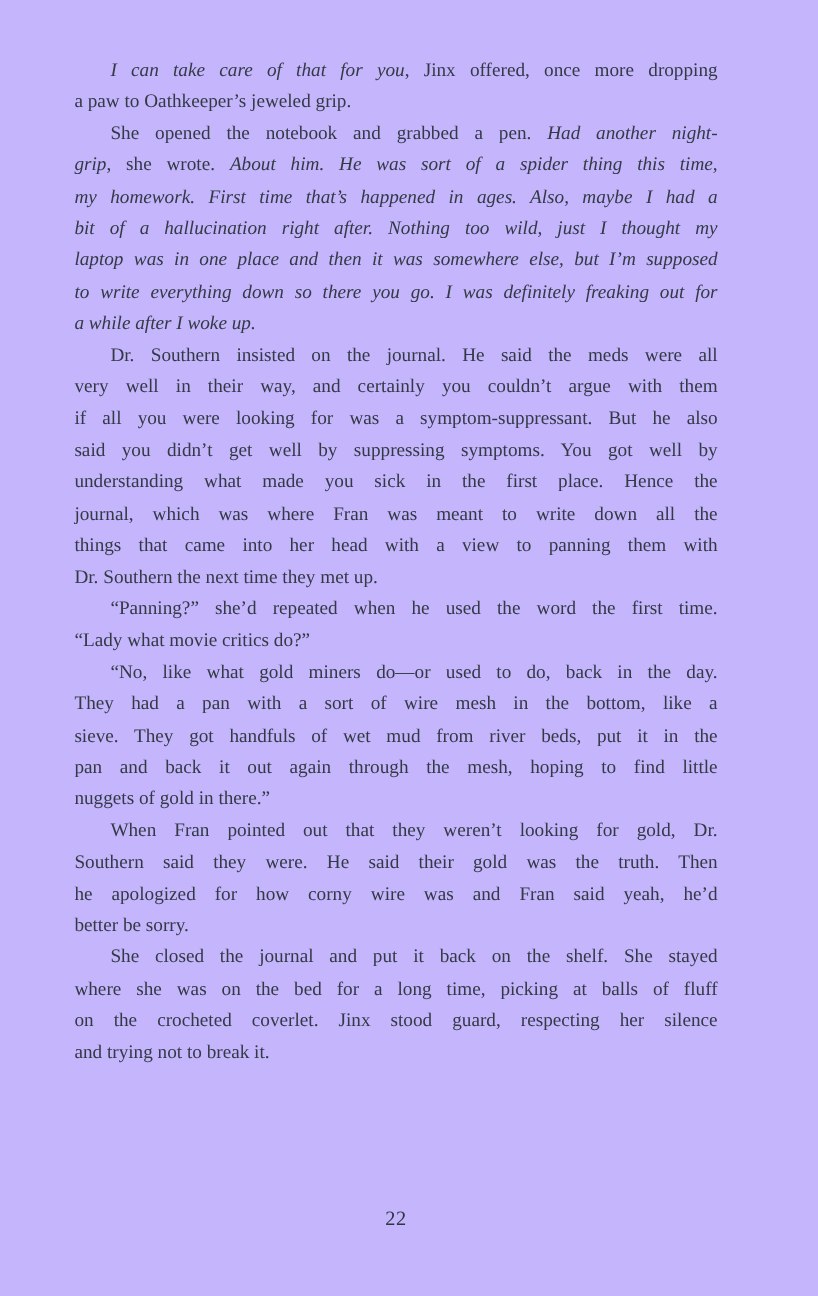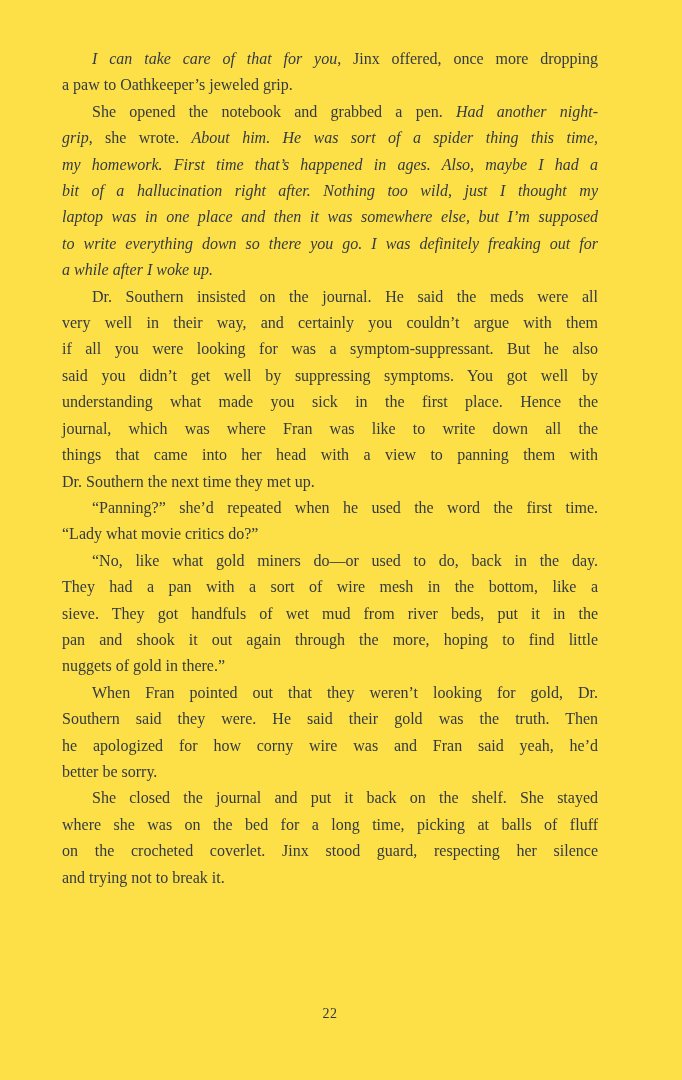--- a/index.html
+++ b/index.html
@@ -4,21 +4,21 @@
 <style>
   html, body {
     margin: 0;
     padding: 0;
     background: #ffffff;
   }
   .page {
     position: relative;
     width: 682px;
     height: 1080px;
-    background: #fde047;
+    background: #c4b5fd;
     overflow: hidden;
     font-family: "Liberation Serif", serif;
     color: #333a44;
   }
   .text-block {
     position: absolute;
     left: 62px;
     top: 46px;
     width: 536px;
     font-size: 16px;
@@ -43,21 +43,21 @@
   }
   .ro {
     font-style: normal;
   }
   .page-number {
     position: absolute;
     left: 62px;
     top: 1006px;
     width: 536px;
     text-align: center;
-    font-size: 14px;
+    font-size: 17px;
     letter-spacing: 0.5px;
     color: #2f3640;
   }
 </style>
 </head>
 <body>
 
 <div class="page">
   <div class="text-block">
       <div class="para">
@@ -74,33 +74,33 @@
         <div class="line"><span class="it">laptop was in one place and then it was somewhere else, but I’m supposed</span></div>
         <div class="line"><span class="it">to write everything down so there you go. I was definitely freaking out for</span></div>
         <div class="line last"><span class="it">a while after I woke up.</span></div>
       </div>
       <div class="para">
         <div class="line first"><span class="ro">Dr. Southern insisted on the journal. He said the meds were all</span></div>
         <div class="line"><span class="ro">very well in their way, and certainly you couldn’t argue with them</span></div>
         <div class="line"><span class="ro">if all you were looking for was a symptom-suppressant. But he also</span></div>
         <div class="line"><span class="ro">said you didn’t get well by suppressing symptoms. You got well by</span></div>
         <div class="line"><span class="ro">understanding what made you sick in the first place. Hence the</span></div>
-        <div class="line"><span class="ro">journal, which was where Fran was like to write down all the</span></div>
+        <div class="line"><span class="ro">journal, which was where Fran was meant to write down all the</span></div>
         <div class="line"><span class="ro">things that came into her head with a view to panning them with</span></div>
         <div class="line last"><span class="ro">Dr. Southern the next time they met up.</span></div>
       </div>
       <div class="para">
         <div class="line first"><span class="ro">“Panning?” she’d repeated when he used the word the first time.</span></div>
         <div class="line last"><span class="ro">“Lady what movie critics do?”</span></div>
       </div>
       <div class="para">
         <div class="line first"><span class="ro">“No, like what gold miners do—or used to do, back in the day.</span></div>
         <div class="line"><span class="ro">They had a pan with a sort of wire mesh in the bottom, like a</span></div>
         <div class="line"><span class="ro">sieve. They got handfuls of wet mud from river beds, put it in the</span></div>
-        <div class="line"><span class="ro">pan and shook it out again through the more, hoping to find little</span></div>
+        <div class="line"><span class="ro">pan and back it out again through the mesh, hoping to find little</span></div>
         <div class="line last"><span class="ro">nuggets of gold in there.”</span></div>
       </div>
       <div class="para">
         <div class="line first"><span class="ro">When Fran pointed out that they weren’t looking for gold, Dr.</span></div>
         <div class="line"><span class="ro">Southern said they were. He said their gold was the truth. Then</span></div>
         <div class="line"><span class="ro">he apologized for how corny wire was and Fran said yeah, he’d</span></div>
         <div class="line last"><span class="ro">better be sorry.</span></div>
       </div>
       <div class="para">
         <div class="line first"><span class="ro">She closed the journal and put it back on the shelf. She stayed</span></div>

